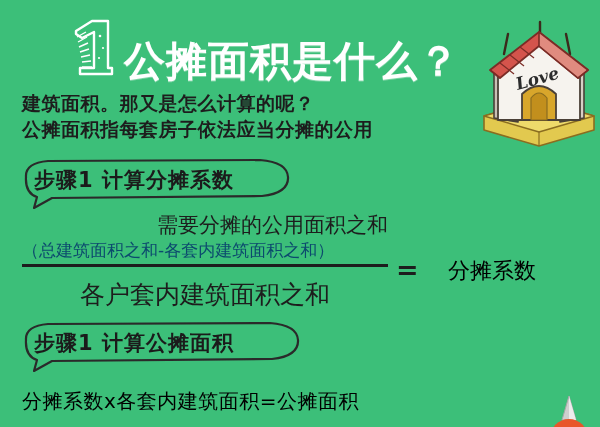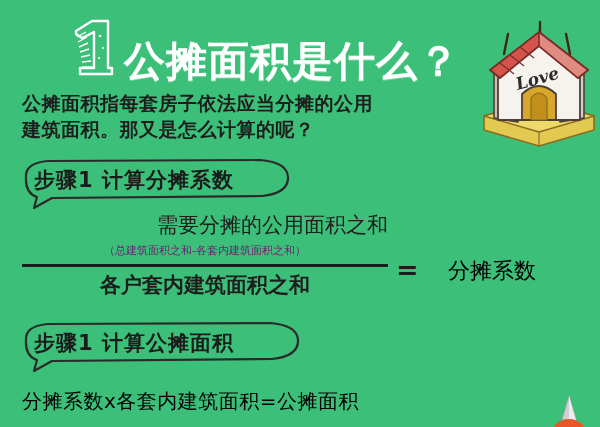--- a/index.html
+++ b/index.html
@@ -112,40 +112,38 @@
     width: 366px;
   }
   .numerator-main {
     text-align: right;
     color: #1d1d1d;
     font-size: 21px;
     line-height: 27px;
     white-space: nowrap;
   }
   .numerator-sub {
-    text-align: center;
-    color: #701a75;
-    font-size: 11px;
+    color: #0c4a6e;
+    font-size: 17px;
     line-height: 23px;
     white-space: nowrap;
   }
   .fraction-bar {
     margin-top: 2px;
     width: 366px;
     height: 3px;
     background: #1d1d1d;
   }
   .denominator {
     text-align: center;
     color: #1d1d1d;
-    font-size: 21px;
-    line-height: 30px;
-    white-space: nowrap;
-    padding-top: 3px;
-    font-weight: bold;
+    font-size: 25px;
+    line-height: 30px;
+    white-space: nowrap;
+    padding-top: 13px;
   }
   .equals-sign {
     position: absolute;
     left: 396px;
     top: 255px;
     color: #1d1d1d;
     font-size: 27px;
     font-weight: bold;
     line-height: 30px;
   }
@@ -234,22 +232,22 @@
       <path d="M110 62 L100 70" stroke="#7b2c26" stroke-width="1.6"></path>
 
       <path d="M44 112 L44 86 Q61 70 78 86 L78 112 Z" fill="#d8a62b" stroke="#4a4037" stroke-width="1.8" stroke-linejoin="round"></path>
       <path d="M53 112 L53 90 Q61 80 69 90 L69 112 Z" fill="#c28f1d" stroke="#8a6d20" stroke-width="1.2" stroke-linejoin="round"></path>
 
       <text x="61" y="76" text-anchor="middle" font-family="DejaVu Serif, Liberation Serif, serif" font-size="17" font-style="italic" font-weight="bold" fill="#2b2b2b" transform="rotate(-16 61 76)">Love</text>
     </svg>
   </div>
 
   <div class="intro-text">
+    <span class="intro-line">建筑面积。那又是怎么计算的呢？</span>
     <span class="intro-line">公摊面积指每套房子依法应当分摊的公用</span>
-    <span class="intro-line">建筑面积。那又是怎么计算的呢？</span>
   </div>
 
   <div class="bubble bubble-1">
     <svg width="290" height="52" viewBox="0 0 290 52">
       <path d="M14 20 Q13 6 36 4 L248 3 Q275 5 276 20 Q277 36 250 39 L40 41 L22 51 L25 40 Q13 36 14 20 Z" fill="none" stroke="#2a2a2a" stroke-width="2.2" stroke-linejoin="round" stroke-linecap="round"></path>
     </svg>
     <div class="bubble-label">步骤1 计算分摊系数</div>
   </div>
 
   <div class="formula-block">

